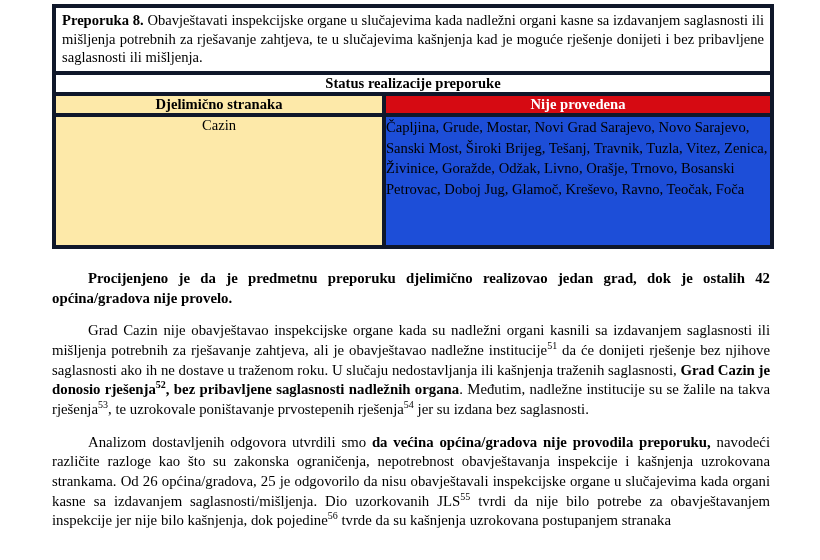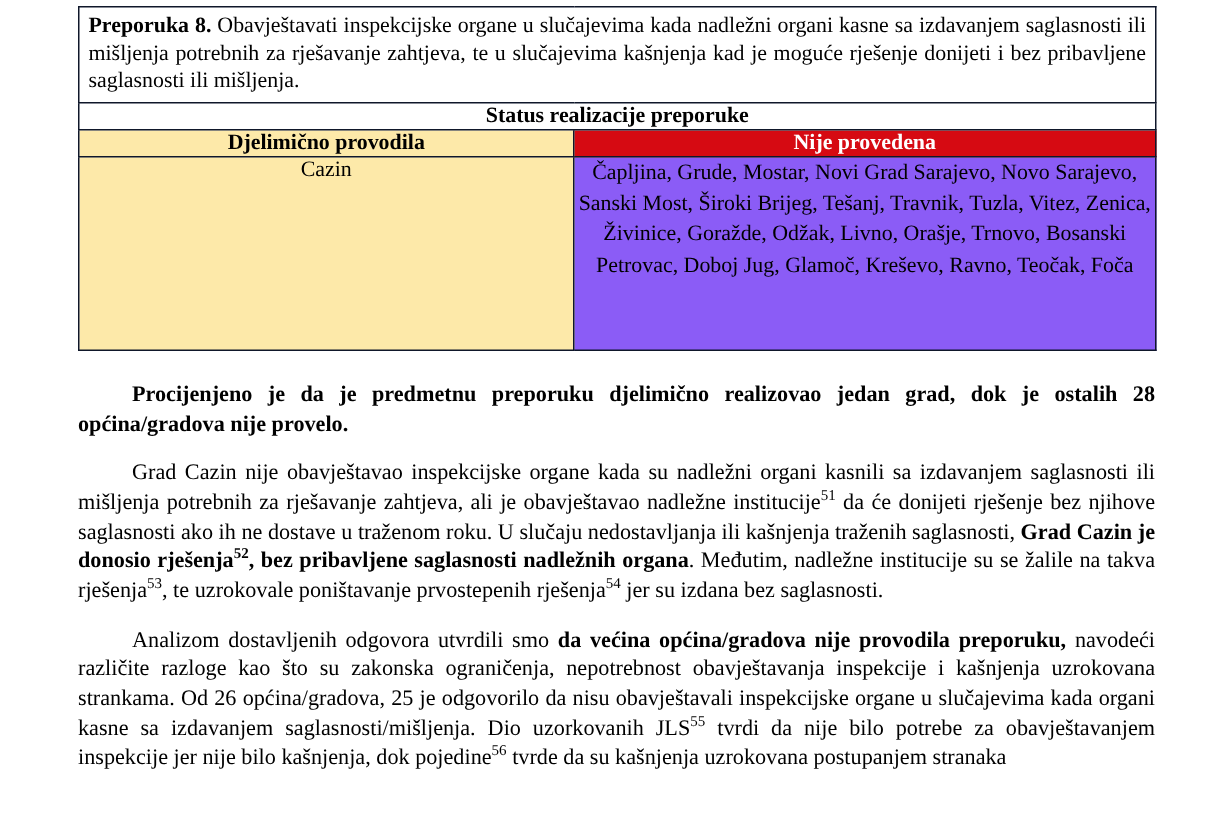--- a/index.html
+++ b/index.html
@@ -28,21 +28,21 @@
     width: 718px;
   }
 
   
   table.rec-table {
     border-collapse: collapse;
     width: 718px;
     table-layout: fixed;
   }
   table.rec-table td {
-    border: 1px solid #0f172a;
+    border: 4px solid #0f172a;
     vertical-align: top;
     padding: 0;
   }
   .cell-pad {
     padding: 3px 6px 4px 6px;
   }
   .rec-header-cell {
     font-size: 14.6px;
     line-height: 1.28;
     text-align: justify;
@@ -74,22 +74,21 @@
     padding: 2px 0 3px 0;
   }
   .body-left {
     background: #fde9a9;
     text-align: center;
     font-size: 14.6px;
     height: 128px;
     vertical-align: middle;
   }
   .body-right {
-    background: #8b5cf6;
-    text-align: center;
+    background: #1d4ed8;
     font-size: 14.6px;
     line-height: 1.42;
     vertical-align: top;
     padding: 3px 10px 6px 10px;
   }
   .body-left .inner {
     display: flex;
     align-items: flex-start;
     justify-content: center;
     height: 128px;
@@ -134,32 +133,32 @@
           <td colspan="2">
             <div class="cell-pad rec-header-cell">
               <b>Preporuka 8.</b><span> Obavještavati inspekcijske organe u slučajevima kada nadležni organi kasne sa izdavanjem saglasnosti ili mišljenja potrebnih za rješavanje zahtjeva, te u slučajevima kašnjenja kad je moguće rješenje donijeti i bez pribavljene saglasnosti ili mišljenja.</span>
             </div>
           </td>
         </tr>
         <tr class="status-row">
           <td colspan="2">Status realizacije preporuke</td>
         </tr>
         <tr>
-          <td class="subhead-left">Djelimično provodila</td>
+          <td class="subhead-left">Djelimično stranaka</td>
           <td class="subhead-right">Nije provedena</td>
         </tr>
         <tr>
           <td class="body-left">
             <div class="inner">
                 <span>Cazin</span>
               </div>
           </td>
           <td class="body-right">Čapljina, Grude, Mostar, Novi Grad Sarajevo, Novo Sarajevo, Sanski Most, Široki Brijeg, Tešanj, Travnik, Tuzla, Vitez, Zenica, Živinice, Goražde, Odžak, Livno, Orašje, Trnovo, Bosanski Petrovac, Doboj Jug, Glamoč, Kreševo, Ravno, Teočak, Foča</td>
         </tr>
       </tbody>
     </table>
 
-    <p class="para first-para" id="p1"><b>Procijenjeno je da je predmetnu preporuku djelimično realizovao jedan grad, dok je ostalih 28 općina/gradova nije provelo.</b></p>
+    <p class="para first-para" id="p1"><b>Procijenjeno je da je predmetnu preporuku djelimično realizovao jedan grad, dok je ostalih 42 općina/gradova nije provelo.</b></p>
     <p class="para gap" id="p2">Grad Cazin nije obavještavao inspekcijske organe kada su nadležni organi kasnili sa izdavanjem saglasnosti ili mišljenja potrebnih za rješavanje zahtjeva, ali je obavještavao nadležne institucije<sup>51</sup> da će donijeti rješenje bez njihove saglasnosti ako ih ne dostave u traženom roku. U slučaju nedostavljanja ili kašnjenja traženih saglasnosti, <b>Grad Cazin je donosio rješenja</b><b><sup>52</sup></b><b>, bez pribavljene saglasnosti nadležnih organa</b>. Međutim, nadležne institucije su se žalile na takva rješenja<sup>53</sup>, te uzrokovale poništavanje prvostepenih rješenja<sup>54</sup> jer su izdana bez saglasnosti.</p>
     <p class="para gap" id="p3">Analizom dostavljenih odgovora utvrdili smo <b>da većina općina/gradova nije provodila preporuku,</b> navodeći različite razloge kao što su zakonska ograničenja, nepotrebnost obavještavanja inspekcije i kašnjenja uzrokovana strankama. Od 26 općina/gradova, 25 je odgovorilo da nisu obavještavali inspekcijske organe u slučajevima kada organi kasne sa izdavanjem saglasnosti/mišljenja. Dio uzorkovanih JLS<sup>55</sup> tvrdi da nije bilo potrebe za obavještavanjem inspekcije jer nije bilo kašnjenja, dok pojedine<sup>56</sup> tvrde da su kašnjenja uzrokovana postupanjem stranaka</p>
 
   </div>
 </div>
 
 </body></html>

